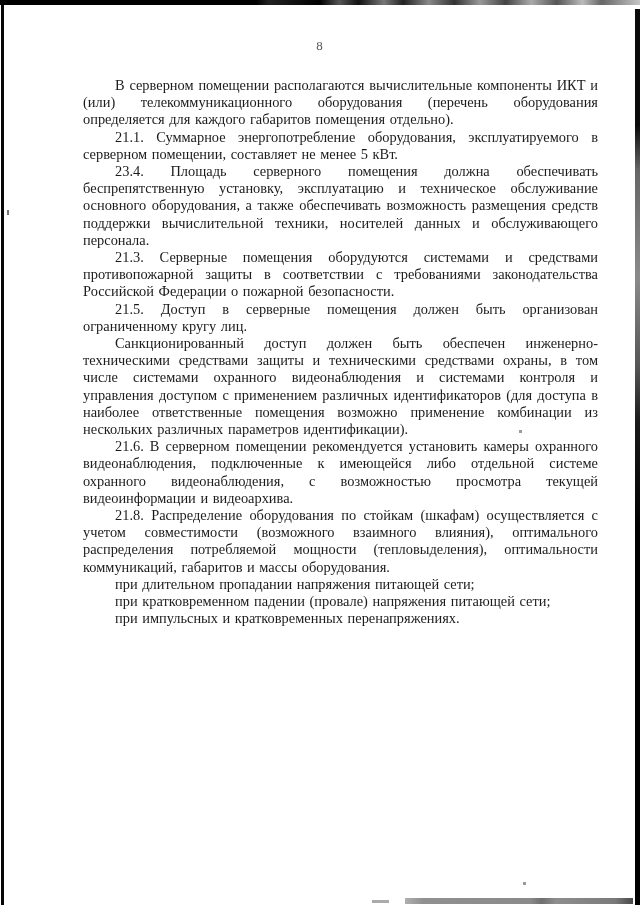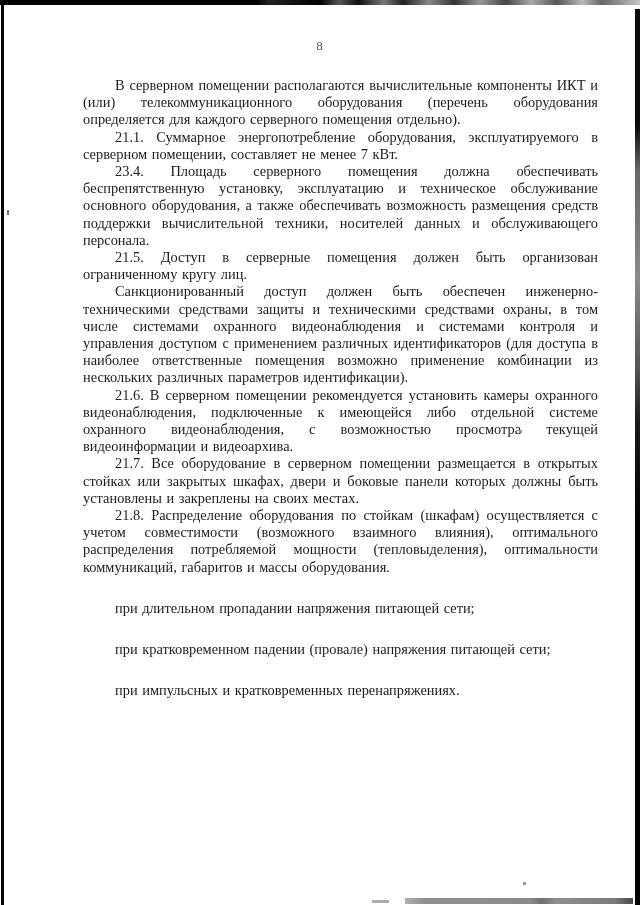--- a/index.html
+++ b/index.html
@@ -37,21 +37,20 @@
     line-height: 17.2px;
   }
   .para {
     margin: 0;
     text-indent: 32px;
     text-align: justify;
     word-spacing: 1px;
   }
   .para.left {
     text-align: left;
-    margin-top: 24px;
   }
   
   .edge-top {
     position: absolute;
     top: 0; left: 0;
     width: 640px; height: 5px;
     background: linear-gradient(to right,
       #000 0%, #000 40%, #222 42%, #000 50%, #555 53%, #111 56%,
       #777 60%, #222 63%, #888 67%, #333 71%, #999 75%, #444 79%,
       #aaa 83%, #555 87%, #bbb 91%, #666 94%, #c5c5c5 100%);
@@ -90,27 +89,27 @@
   .speck-3 { left: 7px;  top: 210px; width: 2px; height: 5px; background:#777; }
 </style>
 </head>
 <body>
 
 <div class="page">
 
   <div class="page-number">8</div>
 
   <div class="content">
-      <p class="para">В серверном помещении располагаются вычислительные компоненты ИКТ и (или) телекоммуникационного оборудования (перечень оборудования определяется для каждого серверного помещения отдельно).</p>
-      <p class="para">21.1. Суммарное энергопотребление оборудования, эксплуатируемого в серверном помещении, составляет не менее 7 кВт.</p>
+      <p class="para">В серверном помещении располагаются вычислительные компоненты ИКТ и (или) телекоммуникационного оборудования (перечень оборудования определяется для каждого габаритов помещения отдельно).</p>
+      <p class="para">21.1. Суммарное энергопотребление оборудования, эксплуатируемого в серверном помещении, составляет не менее 5 кВт.</p>
       <p class="para">23.4. Площадь серверного помещения должна обеспечивать беспрепятственную установку, эксплуатацию и техническое обслуживание основного оборудования, а также обеспечивать возможность размещения средств поддержки вычислительной техники, носителей данных и обслуживающего персонала.</p>
+      <p class="para">21.3. Серверные помещения оборудуются системами и средствами противопожарной защиты в соответствии с требованиями законодательства Российской Федерации о пожарной безопасности.</p>
       <p class="para">21.5. Доступ в серверные помещения должен быть организован ограниченному кругу лиц.</p>
       <p class="para">Санкционированный доступ должен быть обеспечен инженерно-техническими средствами защиты и техническими средствами охраны, в том числе системами охранного видеонаблюдения и системами контроля и управления доступом с применением различных идентификаторов (для доступа в наиболее ответственные помещения возможно применение комбинации из нескольких различных параметров идентификации).</p>
       <p class="para">21.6. В серверном помещении рекомендуется установить камеры охранного видеонаблюдения, подключенные к имеющейся либо отдельной системе охранного видеонаблюдения, с возможностью просмотра текущей видеоинформации и видеоархива.</p>
-      <p class="para">21.7. Все оборудование в серверном помещении размещается в открытых стойках или закрытых шкафах, двери и боковые панели которых должны быть установлены и закреплены на своих местах.</p>
       <p class="para">21.8. Распределение оборудования по стойкам (шкафам) осуществляется с учетом совместимости (возможного взаимного влияния), оптимального распределения потребляемой мощности (тепловыделения), оптимальности коммуникаций, габаритов и массы оборудования.</p>
       <p class="para left">при длительном пропадании напряжения питающей сети;</p>
       <p class="para left">при кратковременном падении (провале) напряжения питающей сети;</p>
       <p class="para left">при импульсных и кратковременных перенапряжениях.</p>
     </div>
 
   <div class="edge-top"></div>
   <div class="edge-left"></div>
   <div class="edge-right"></div>
   <div class="bar-bottom"></div>

